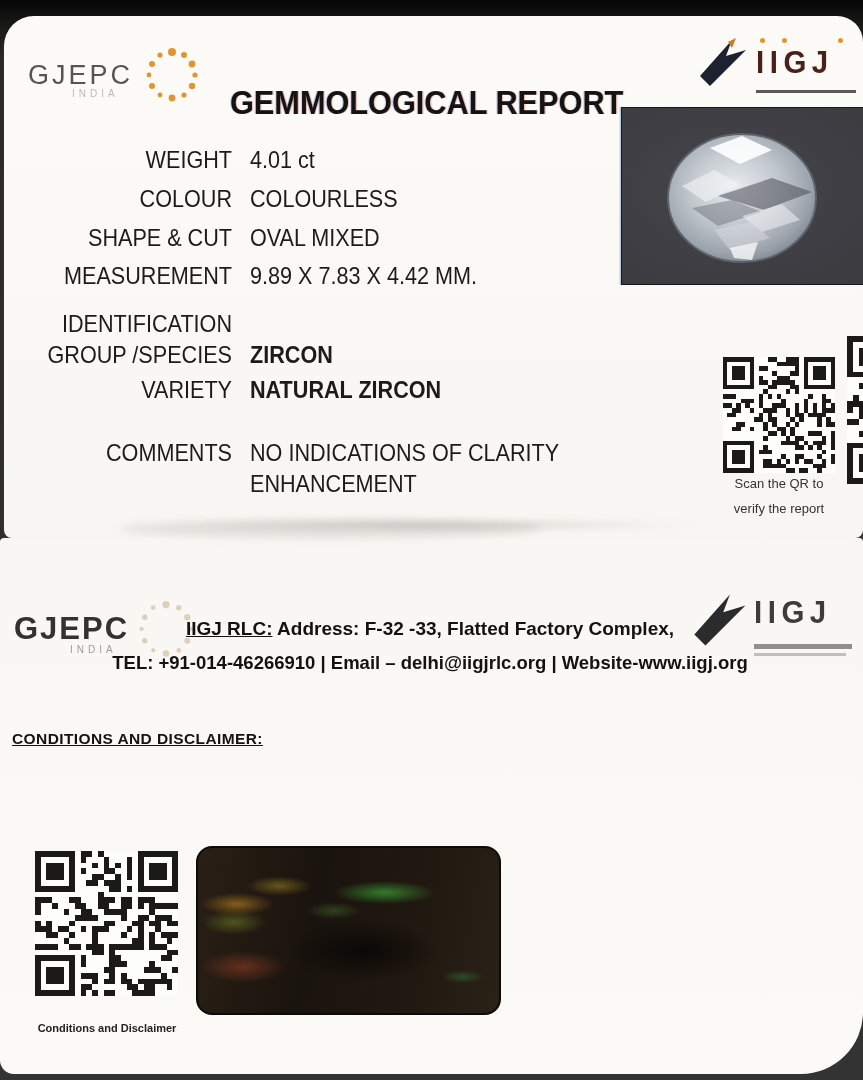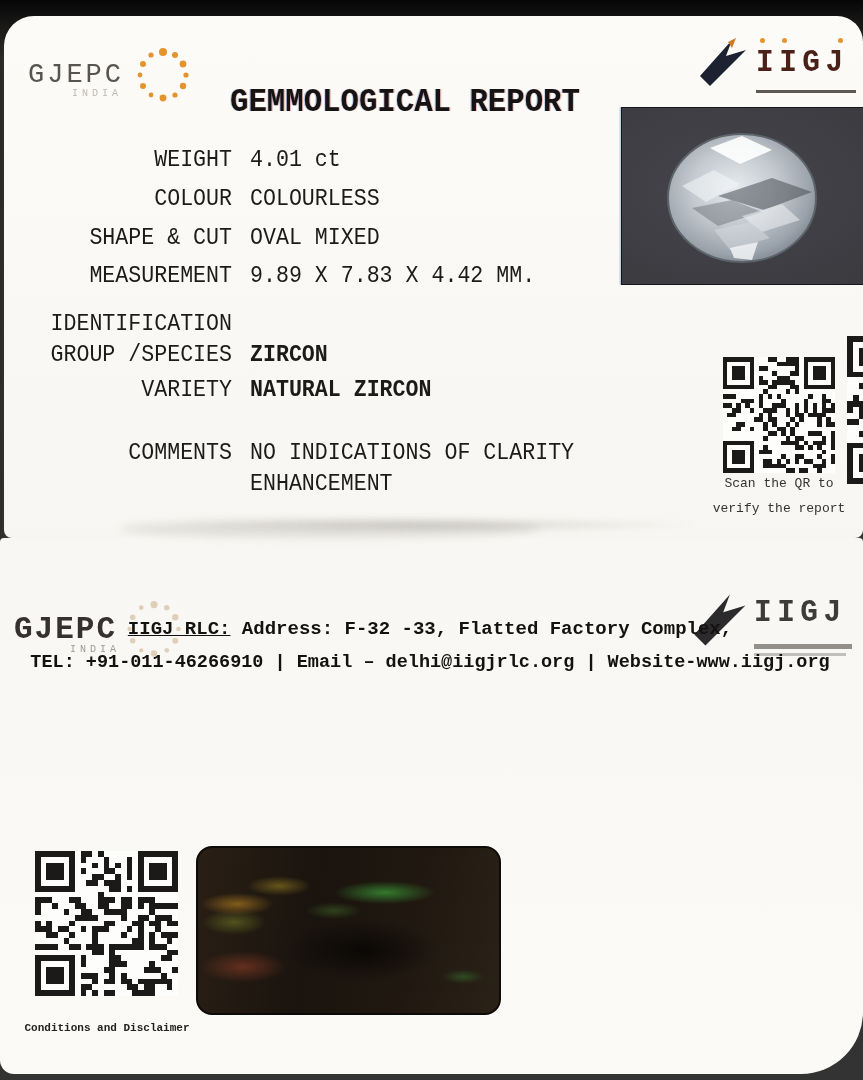--- a/index.html
+++ b/index.html
@@ -1,18 +1,18 @@
 <!DOCTYPE html>
 <html><head>
 <meta charset="utf-8">
 <style>
   html,body{margin:0;padding:0;background:#0e0e0e;}
   #stage{position:relative;width:863px;height:1080px;overflow:hidden;
          background:linear-gradient(#060606,#1d1c1b 30px,#2a2927 60px,#333);
-         font-family:Liberation Mono, monospace;color:#1c1b1a;}
+         font-family:Liberation Sans, sans-serif;color:#1c1b1a;}
   .card{position:absolute;background:linear-gradient(#fcfbf8,#f7f6f2);}
   #card-front{left:4px;top:16px;width:859px;height:522px;border-radius:30px 26px 8px 8px;
               box-shadow:0 7px 9px -5px rgba(125,120,112,.6);}
   #card-back{left:0;top:538px;width:863px;height:536px;border-radius:4px 4px 62px 14px;
              background:linear-gradient(#f8f7f3,#fbfaf7);}
   .crease{position:absolute;left:70px;top:517px;width:720px;height:16px;border-radius:50%;
           background:radial-gradient(closest-side,rgba(140,135,126,.38),transparent 75%);
           filter:blur(3px);}
   .cn{display:inline-block;transform:scaleX(.88);transform-origin:0 50%;white-space:nowrap;}
   
@@ -786,23 +786,24 @@
       <svg width="58" height="60" viewBox="0 0 52 54" style="position:absolute;left:2px;top:4px;">
         <polygon points="2,40 34,4 28,20 48,14 12,50" fill="#2b2b2d"></polygon>
       </svg>
       <span class="iigj-letters" style="position:absolute;left:64px;top:8px;color:#3d3c3b;">IIGJ</span>
       <span class="iigj-bar" style="left:64px;top:58px;width:98px;height:5px;opacity:.65;"></span>
       <span class="iigj-bar" style="left:64px;top:67px;width:92px;height:3px;opacity:.35;"></span>
     </div>
 
     <div class="addr" style="top:80px;">
       <div class="l1"><span class="u">IIGJ RLC:</span><span> Address: F-32 -33, Flatted Factory Complex,</span></div>
-      <div class="l3">TEL: +91-011-46266910 | Email – delhi@iigjrlc.org | Website-www.iigj.org</div>
-    </div>
-
+      <div class="l3">TEL: +91-014-46266910 | Email – delhi@iigjrlc.org | Website-www.iigj.org</div>
+    </div>
+
+    <div class="disc-head" style="top:192px;">CONDITIONS AND DISCLAIMER:</div>
 
     <div id="qr-back" class="qr" style="top:313px;">
         <svg viewBox="0 0 25 25" preserveAspectRatio="none" shape-rendering="crispEdges" style="width:100%;height:100%;display:block;background:#fdfdfb">
           <rect x="0" y="0" width="1" height="1" fill="#1c1a18"></rect>
           <rect x="1" y="0" width="1" height="1" fill="#1c1a18"></rect>
           <rect x="2" y="0" width="1" height="1" fill="#1c1a18"></rect>
           <rect x="3" y="0" width="1" height="1" fill="#1c1a18"></rect>
           <rect x="4" y="0" width="1" height="1" fill="#1c1a18"></rect>
           <rect x="5" y="0" width="1" height="1" fill="#1c1a18"></rect>
           <rect x="6" y="0" width="1" height="1" fill="#1c1a18"></rect>

